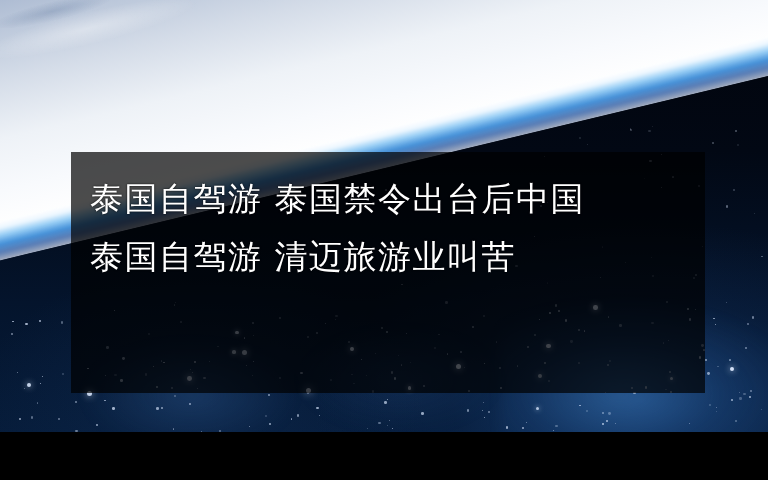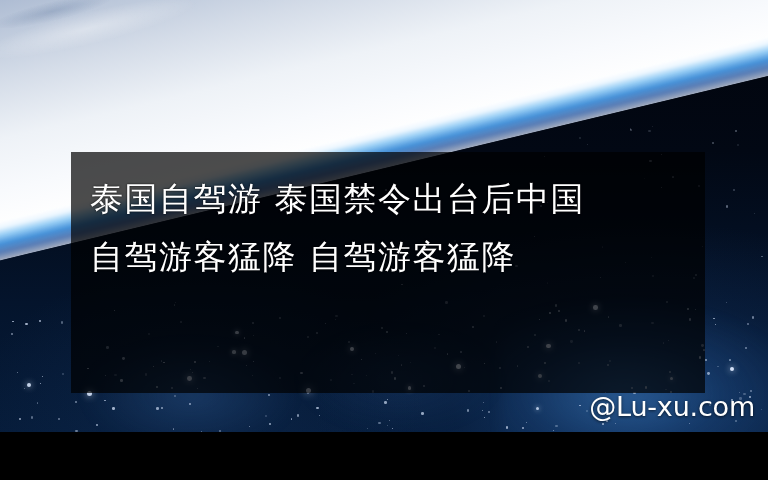--- a/index.html
+++ b/index.html
@@ -444,19 +444,18 @@
   <div class="earth">
     <div class="earth-body"></div>
     <div class="clouds"></div>
     <div class="cloud-shadows"></div>
     <div class="limb"></div>
   </div>
 
   <div class="title-panel"></div>
 
   <div class="title-text"><span>泰国自驾游 泰国禁令出台后中国</span>
-<span>自驾游客猛降 自驾游客猛降</span></div>
-
-  <div class="watermark">@Lu-xu.com</div>
+<span>泰国自驾游 清迈旅游业叫苦</span></div>
+
 
   <div class="bottom-bar"></div>
 
 </div>
 
 </body></html>

